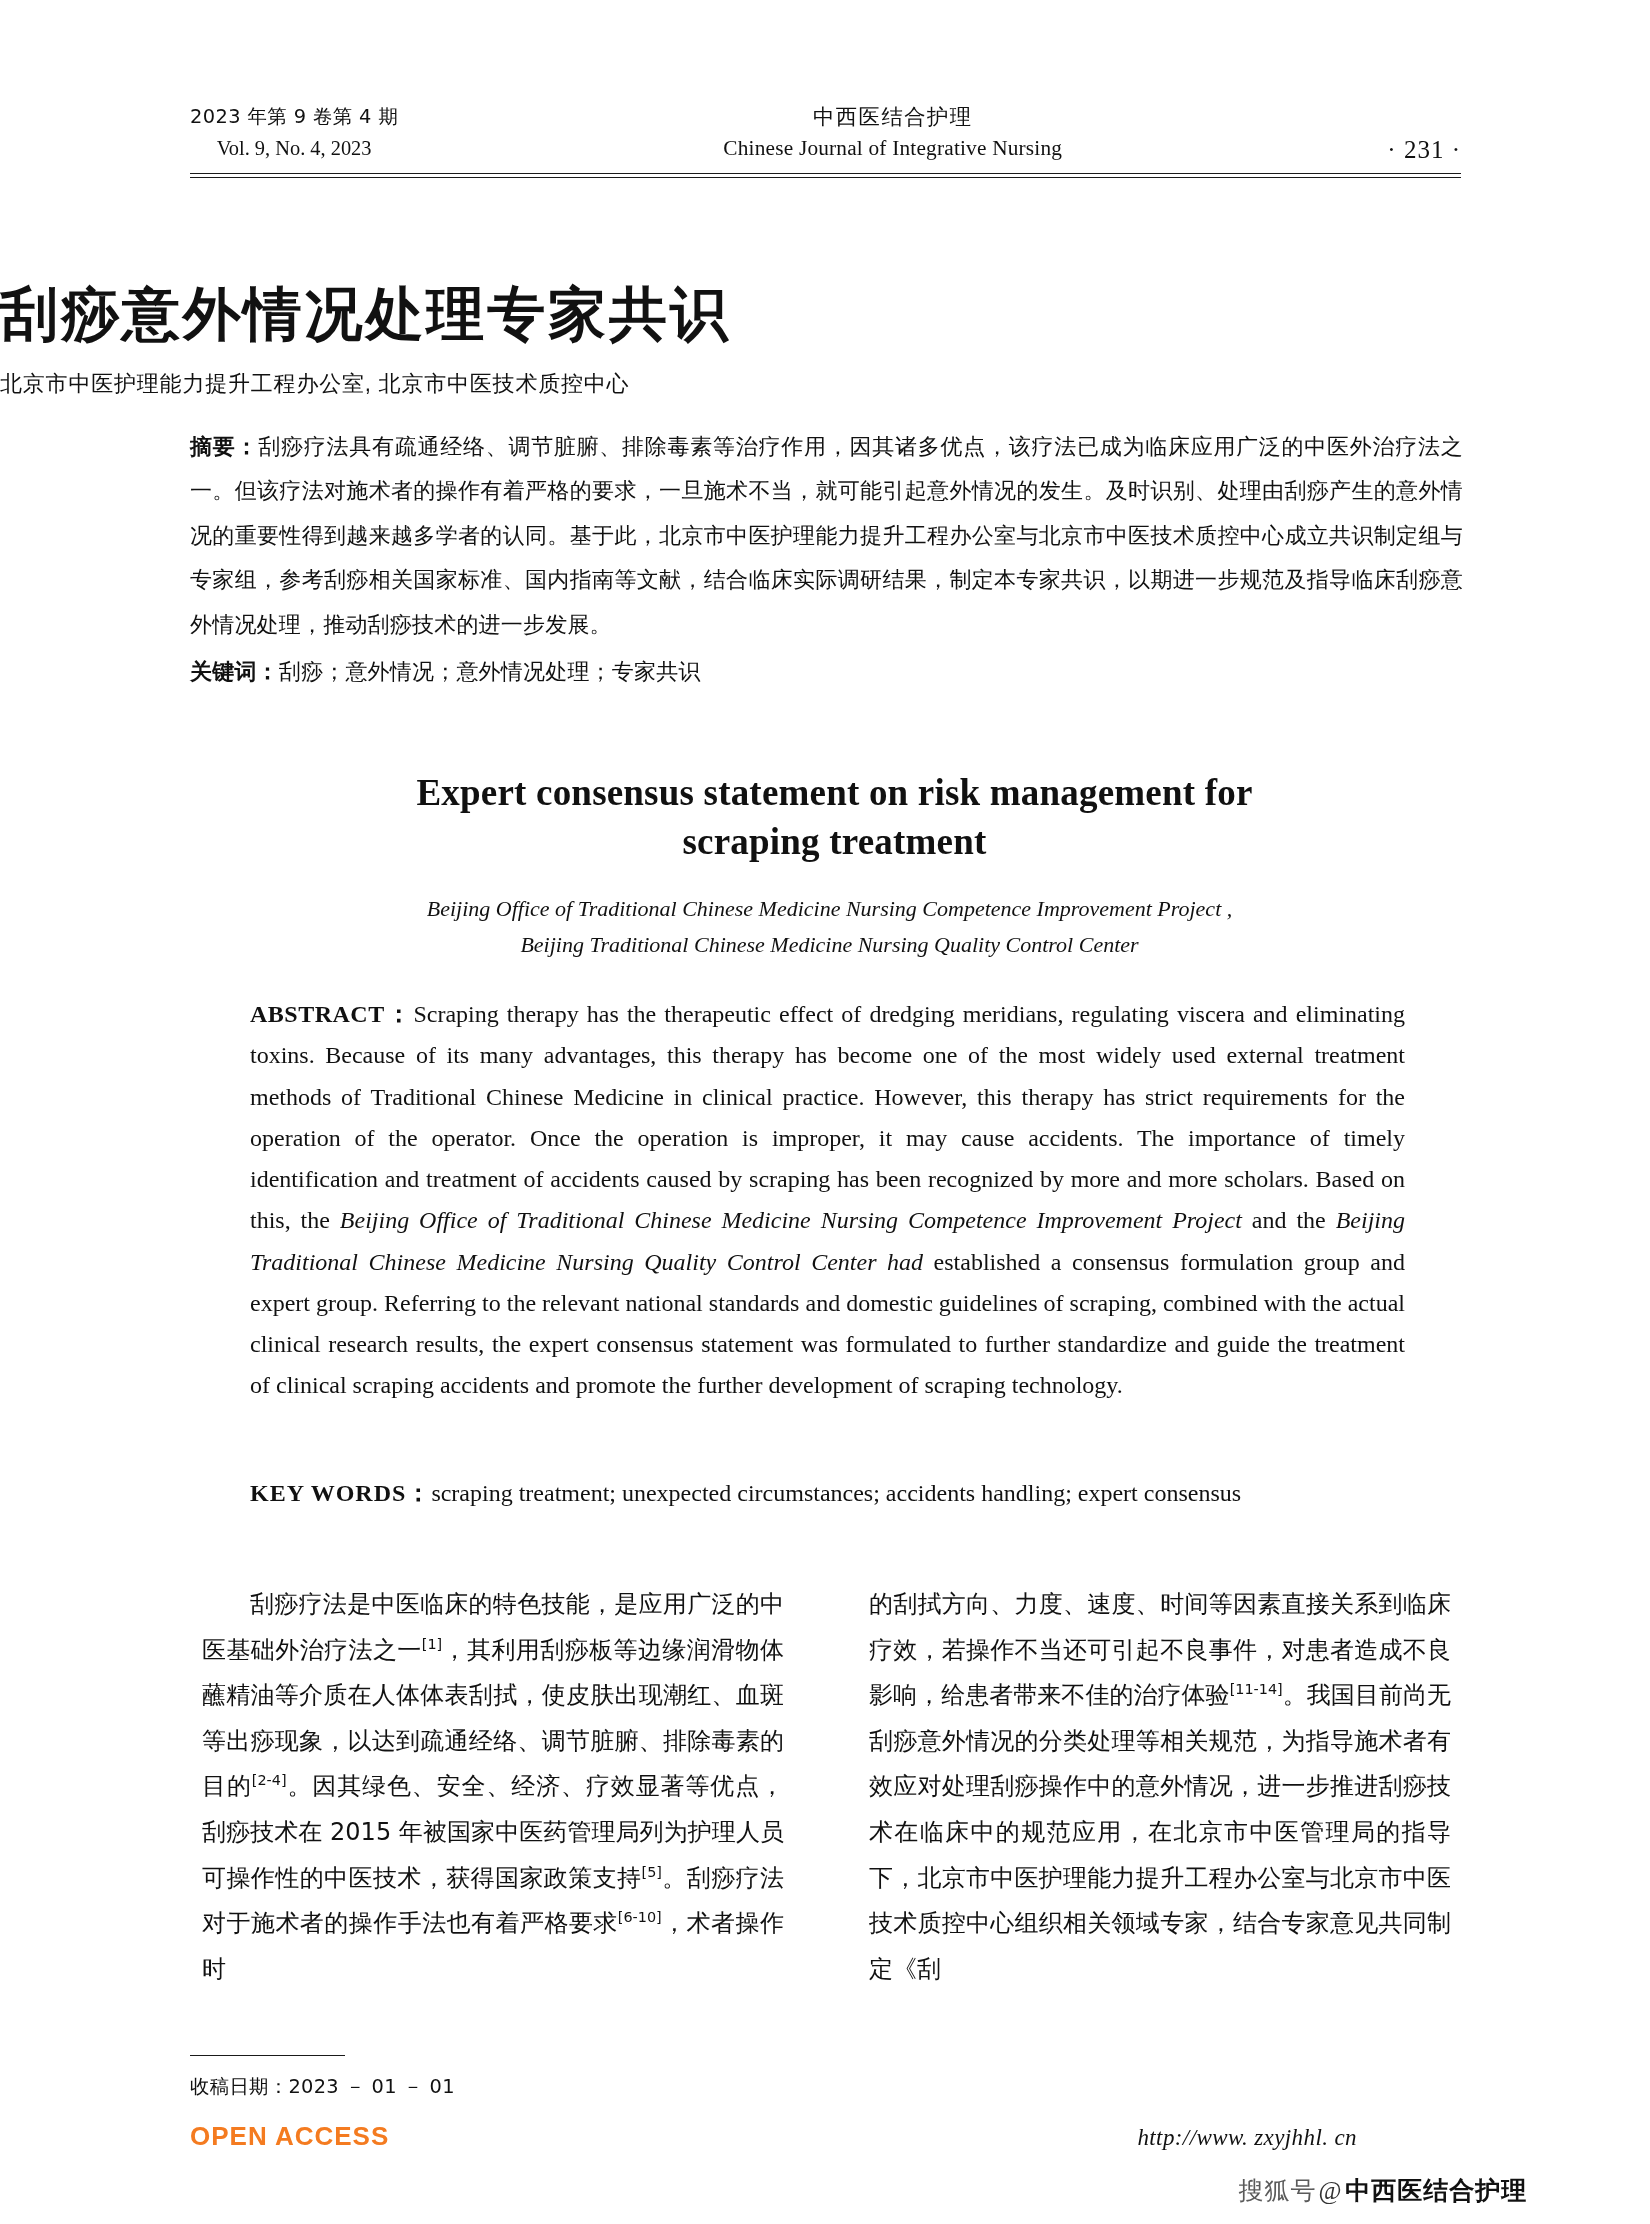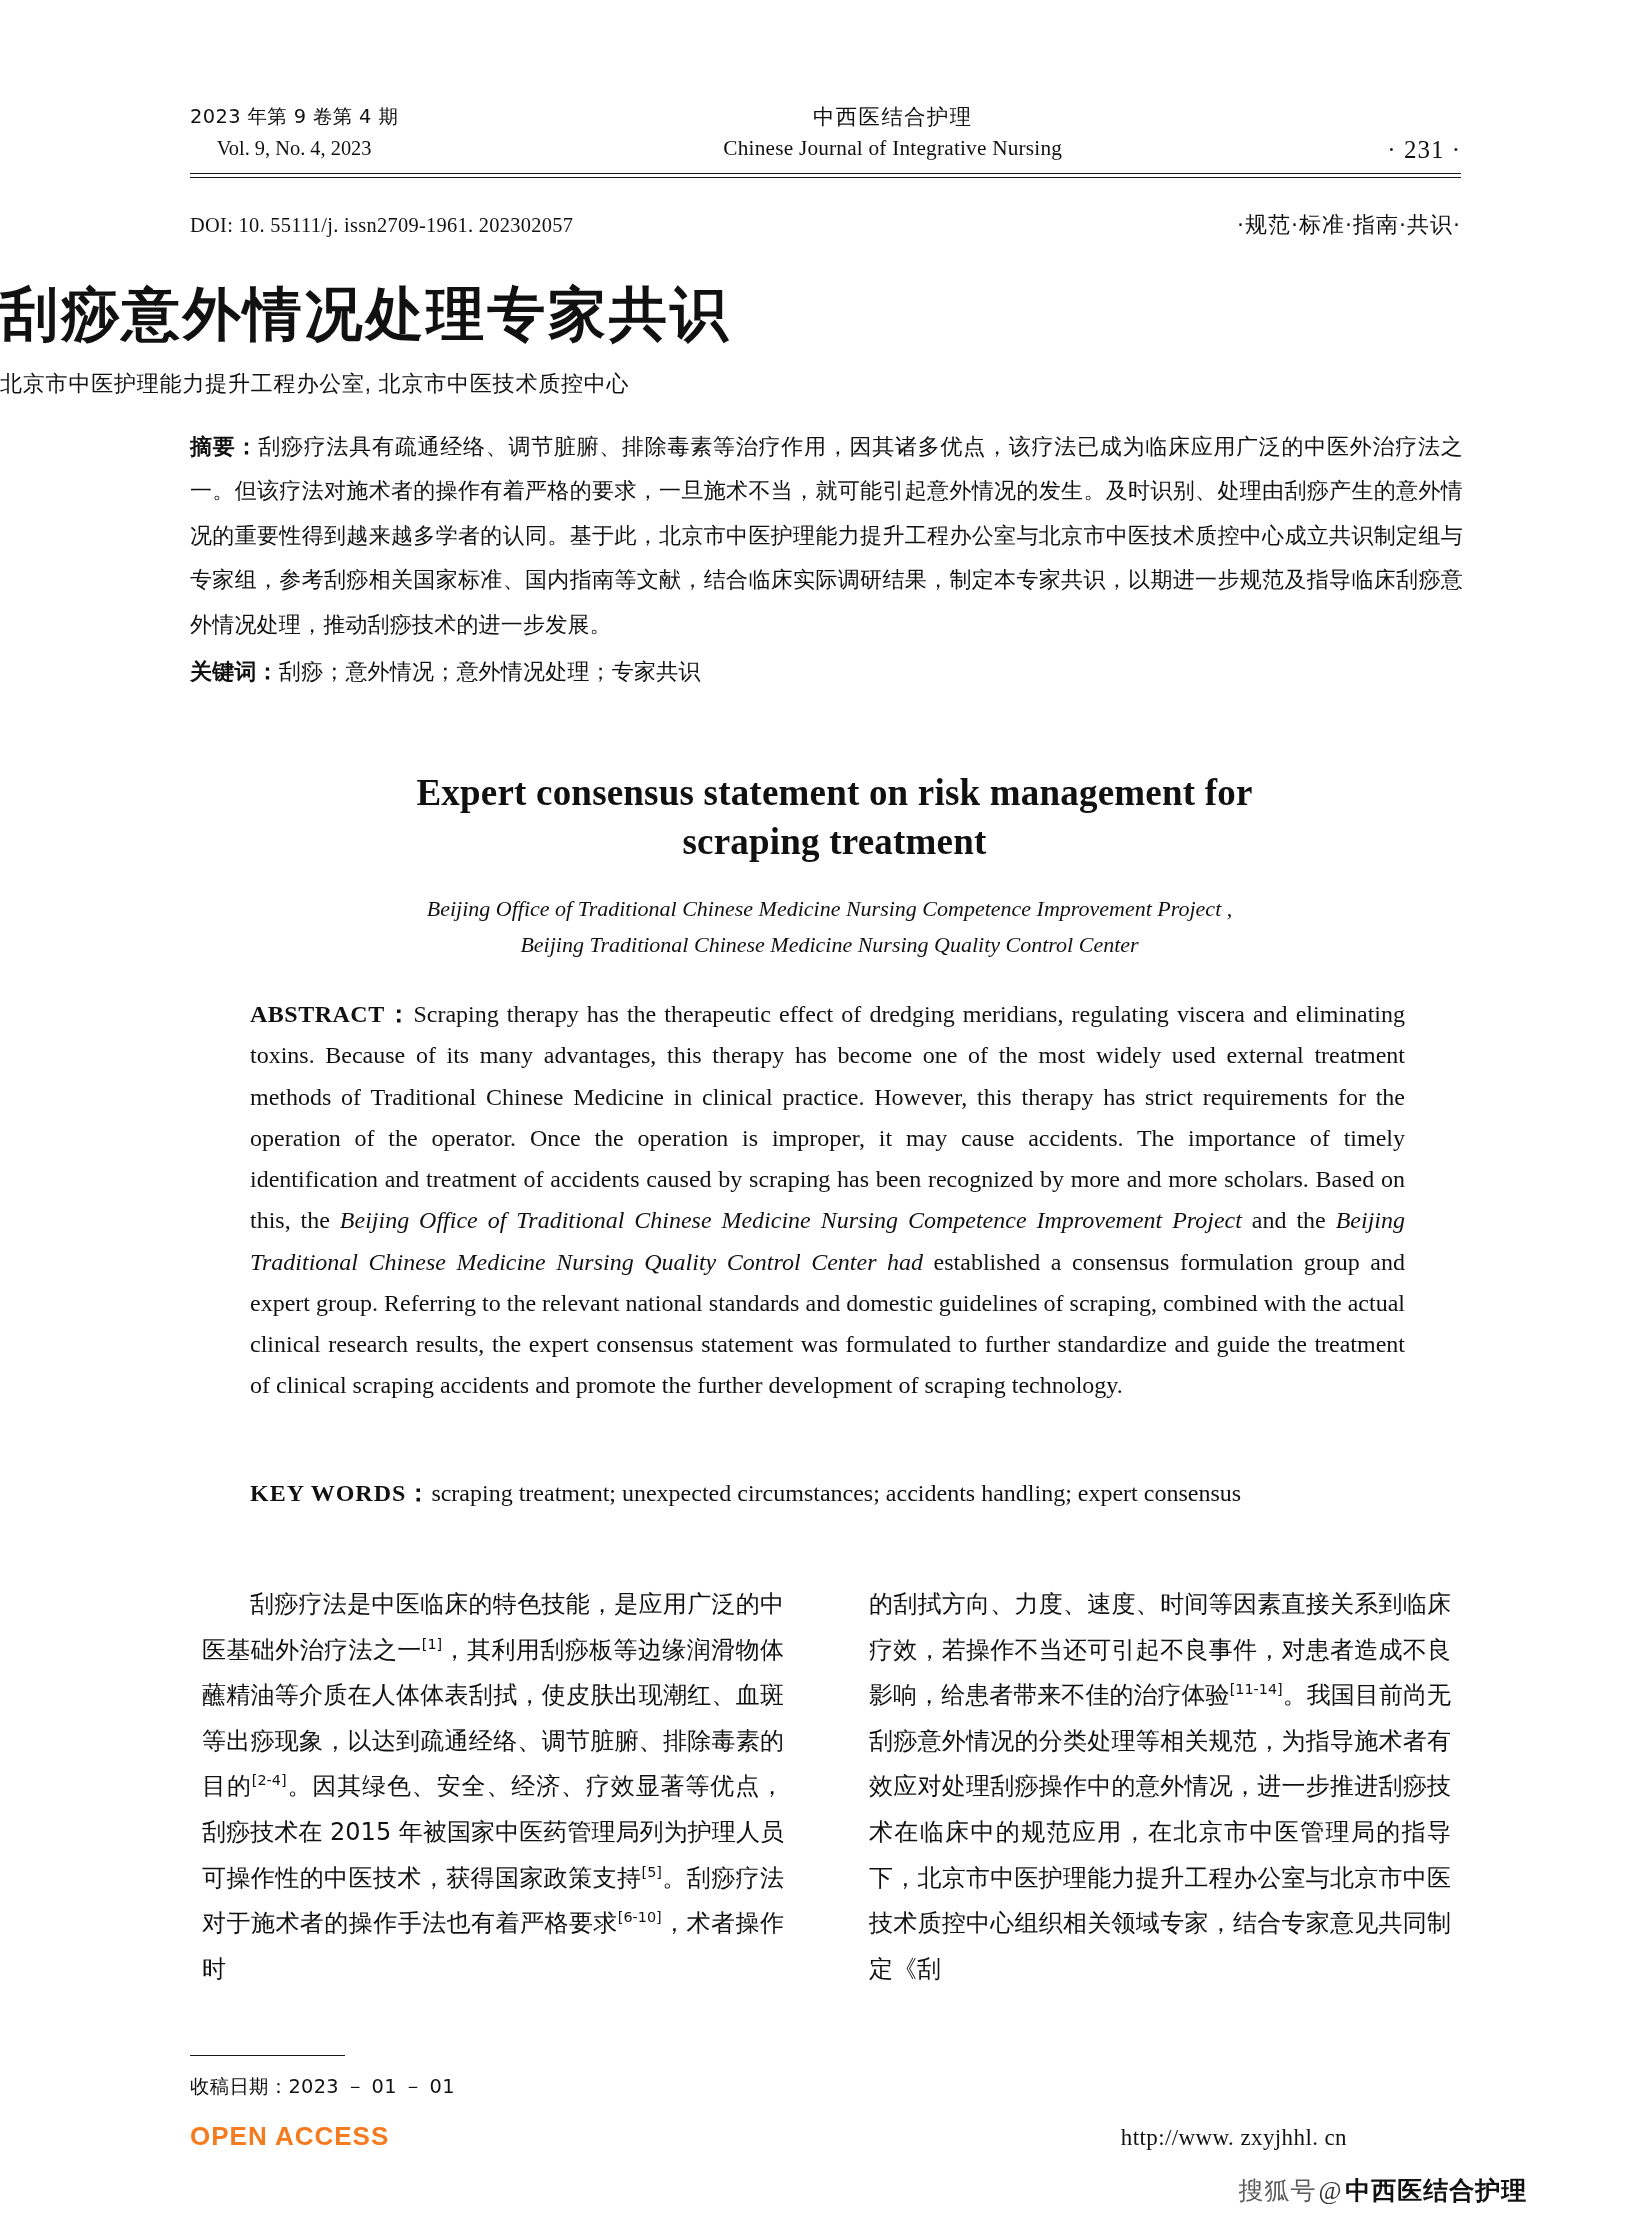--- a/index.html
+++ b/index.html
@@ -245,24 +245,25 @@
     position: absolute;
     left: 190px;
     top: 2121px;
     font-size: 26px;
     font-family: "Liberation Sans", "DejaVu Sans", sans-serif;
     font-weight: bold;
     letter-spacing: 1px;
   }
   .site-url {
     position: absolute;
-    right: 190px;
+    right: 180px;
     top: 2125px;
     font-size: 23px;
     letter-spacing: 0.4px;
+    font-style: italic;
   }
   .watermark {
     position: absolute;
     right: 9.7px;
     top: 2174px;
     display: flex;
     align-items: center;
     font-family: Liberation Serif, serif;
     font-size: 25px;
     white-space: nowrap;
@@ -287,24 +288,20 @@
       <div>Vol. 9, No. 4, 2023</div>
     </div>
     <div class="rh-center">
       <span class="cn">中西医结合护理</span>
       <span class="en">Chinese Journal of Integrative Nursing</span>
     </div>
     <div class="rh-right">· 231 ·</div>
   </div>
   <div class="rule-double"></div>
 
-  <div class="doi-row">
-    <div class="doi">DOI: 10. 55111/j. issn2709-1961. 202302057</div>
-    <div class="category">·规范·标准·指南·共识·</div>
-  </div>
 
   <div class="cn-title">刮痧意外情况处理专家共识</div>
   <div class="cn-authors">北京市中医护理能力提升工程办公室, 北京市中医技术质控中心</div>
 
   <div class="cn-abs-block">
     <div class="cn-abs">
       <span class="lbl">摘要：</span><span>刮痧疗法具有疏通经络、调节脏腑、排除毒素等治疗作用，因其诸多优点，该疗法已成为临床应用广泛的中医外治疗法之一。但该疗法对施术者的操作有着严格的要求，一旦施术不当，就可能引起意外情况的发生。及时识别、处理由刮痧产生的意外情况的重要性得到越来越多学者的认同。基于此，北京市中医护理能力提升工程办公室与北京市中医技术质控中心成立共识制定组与专家组，参考刮痧相关国家标准、国内指南等文献，结合临床实际调研结果，制定本专家共识，以期进一步规范及指导临床刮痧意外情况处理，推动刮痧技术的进一步发展。</span>
     </div>
     <div class="cn-kw">
       <span class="lbl">关键词：</span><span>刮痧；意外情况；意外情况处理；专家共识</span>

